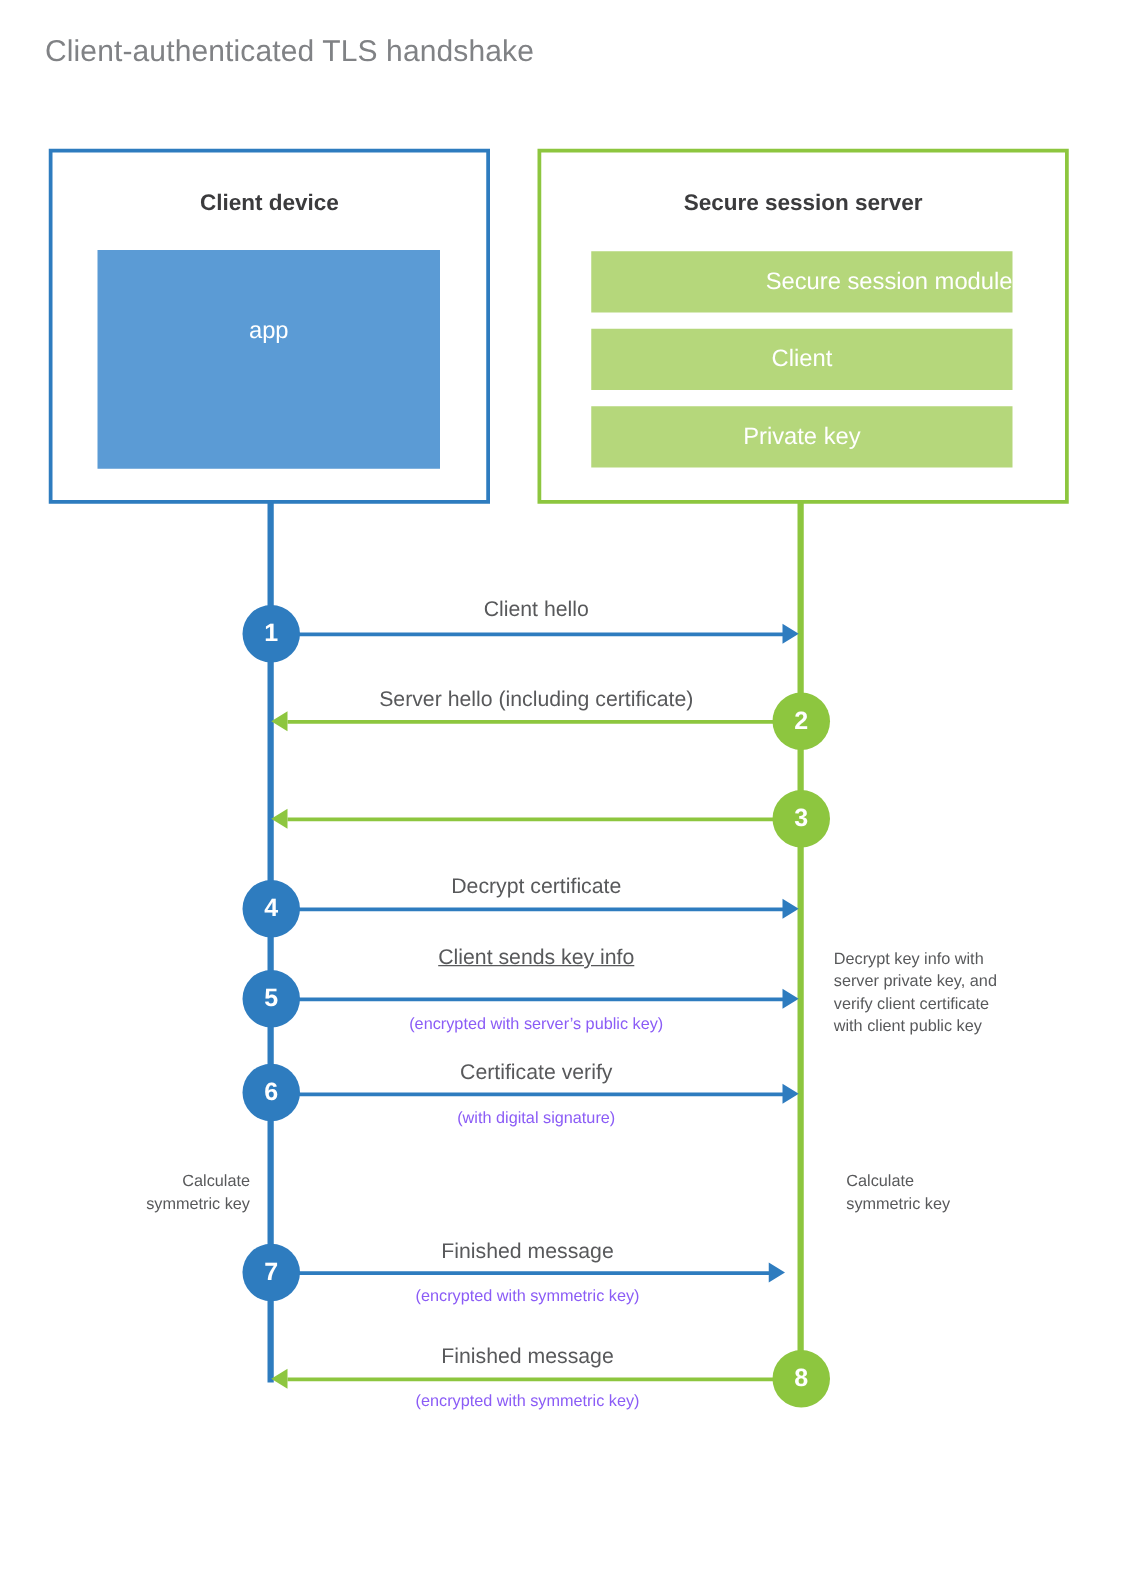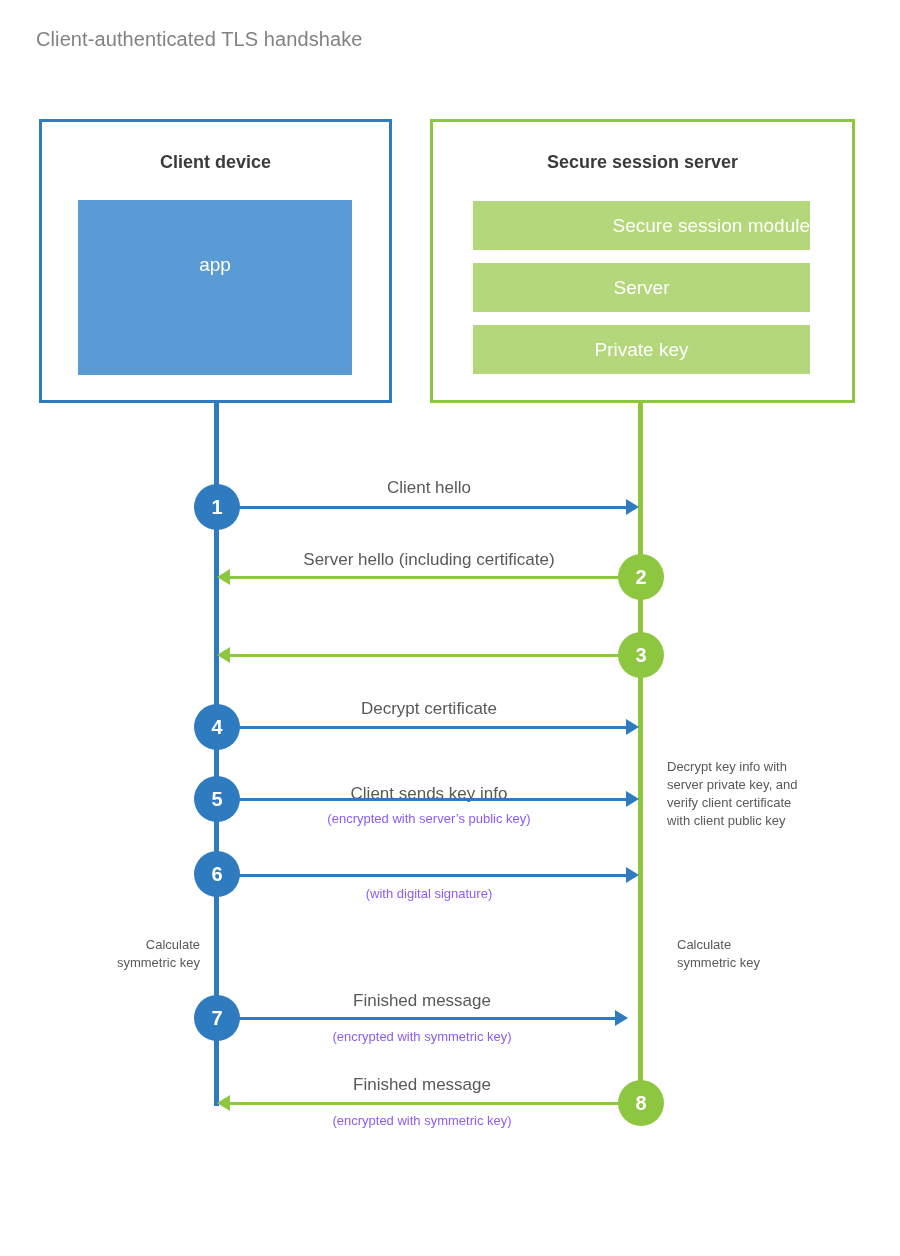--- a/index.html
+++ b/index.html
@@ -20,21 +20,21 @@
     left: 0; top: 0;
     width: 900px;
     height: 1256px;
   }
   .abs { position: absolute; }
 
   
   #page-title {
     left: 36px;
     top: 28px;
-    font-size: 20px;
+    font-size: 24px;
     font-weight: 400;
     color: #808285;
     letter-spacing: 0.1px;
     white-space: nowrap;
   }
 
   
   .actor-box {
     background: #ffffff;
     box-sizing: border-box;
@@ -183,21 +183,21 @@
   <div class="abs" id="client-app-label">
     <div>app</div>
   </div>
 
   <div class="abs actor-box" id="server-box">
     <div class="actor-title">Secure session server</div>
   </div>
   <div class="abs server-bar" id="bar-0"></div>
   <div class="abs server-bar-label" id="bar-0-label">Secure session module</div>
   <div class="abs server-bar" id="bar-1"></div>
-  <div class="abs server-bar-label" id="bar-1-label">Server</div>
+  <div class="abs server-bar-label" id="bar-1-label">Client</div>
   <div class="abs server-bar" id="bar-2"></div>
   <div class="abs server-bar-label" id="bar-2-label">Private key</div>
 
   <div class="abs" id="client-lifeline"></div>
   <div class="abs" id="server-lifeline"></div>
 
   <div class="abs msg-label" style="left:217px; width:424px; top:478px;">Client hello</div>
   <div class="abs msg-line blue" style="left:217px; top:506px; width:411px;"></div>
   <div class="abs arrowhead right blue" style="left:626px; top:499px;"></div>
   <div class="abs step-badge blue" style="left:194px; top:484px;">1</div>
@@ -209,26 +209,27 @@
 
   <div class="abs msg-line green" style="left:230px; top:654px; width:411px;"></div>
   <div class="abs arrowhead left green" style="left:217px; top:647px;"></div>
   <div class="abs step-badge green" style="left:618px; top:632px;">3</div>
 
   <div class="abs msg-label" style="left:217px; width:424px; top:699px;">Decrypt certificate</div>
   <div class="abs msg-line blue" style="left:217px; top:726px; width:411px;"></div>
   <div class="abs arrowhead right blue" style="left:626px; top:719px;"></div>
   <div class="abs step-badge blue" style="left:194px; top:704px;">4</div>
 
-  <div class="abs msg-label" style="left:217px; width:424px; top:784px;text-decoration:underline;">Client sends key info</div>
+  <div class="abs msg-label" style="left:217px; width:424px; top:756px;text-decoration:underline;">Client sends key info</div>
   <div class="abs msg-line blue" style="left:217px; top:798px; width:411px;"></div>
   <div class="abs arrowhead right blue" style="left:626px; top:791px;"></div>
   <div class="abs msg-sublabel" style="left:217px; width:424px; top:811px;">(encrypted with server’s public key)</div>
   <div class="abs step-badge blue" style="left:194px; top:776px;">5</div>
 
+  <div class="abs msg-label" style="left:217px; width:424px; top:848px;">Certificate verify</div>
   <div class="abs msg-line blue" style="left:217px; top:874px; width:411px;"></div>
   <div class="abs arrowhead right blue" style="left:626px; top:867px;"></div>
   <div class="abs msg-sublabel" style="left:217px; width:424px; top:886px;">(with digital signature)</div>
   <div class="abs step-badge blue" style="left:194px; top:851px;">6</div>
 
   <div class="abs msg-label" style="left:217px; width:410px; top:991px;">Finished message</div>
   <div class="abs msg-line blue" style="left:217px; top:1017px; width:400px;"></div>
   <div class="abs arrowhead right blue" style="left:615px; top:1010px;"></div>
   <div class="abs msg-sublabel" style="left:217px; width:410px; top:1029px;">(encrypted with symmetric key)</div>
   <div class="abs step-badge blue" style="left:194px; top:995px;">7</div>

